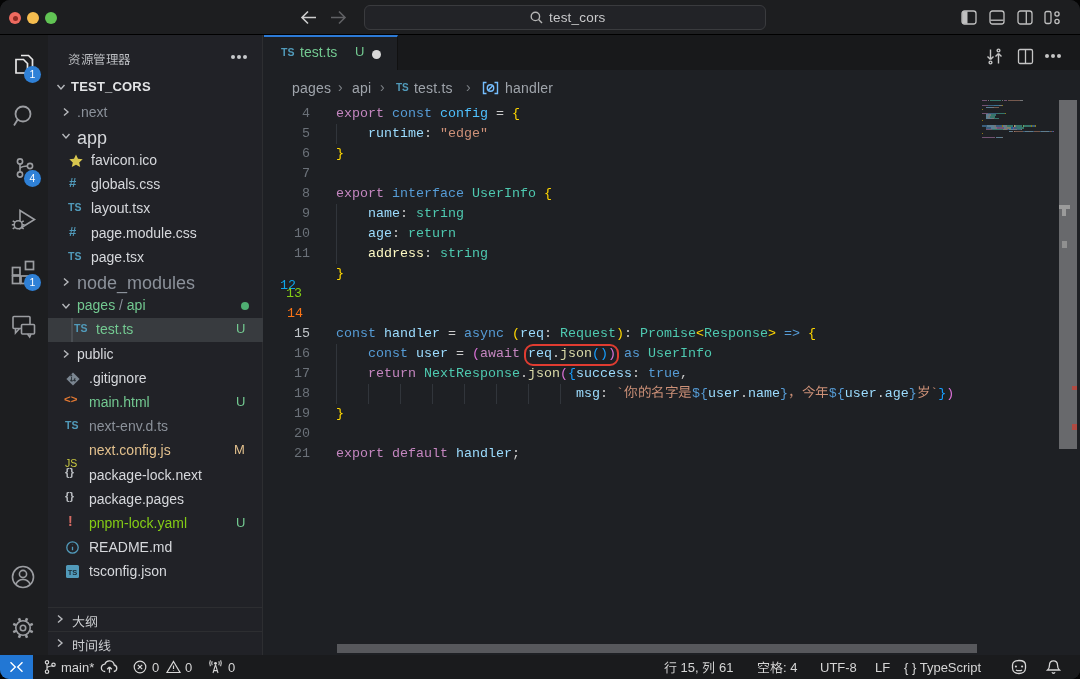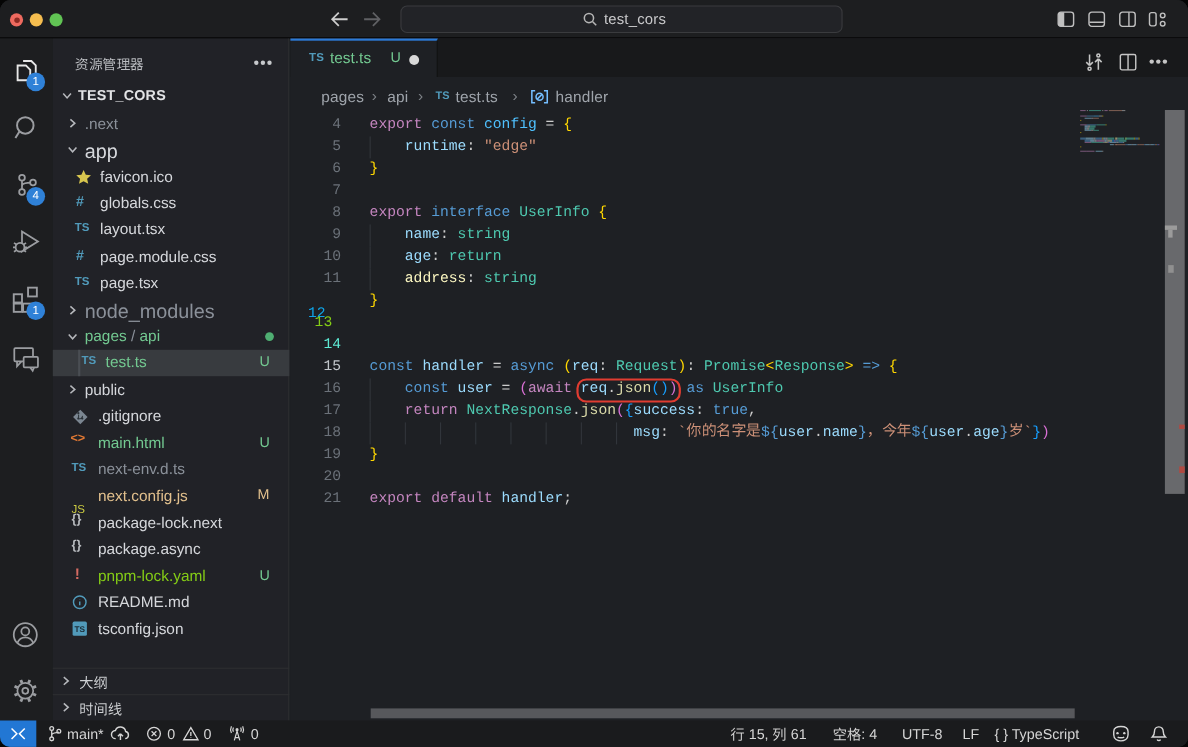--- a/index.html
+++ b/index.html
@@ -154,21 +154,21 @@
 <div class="abs" style="left:89px;top:394.0px;font-size:14px;color:#73C991">main.html</div>
 <div class="abs" style="left:236px;top:394.0px;font-size:13px;color:#73C991">U</div>
 <div class="abs" style="left:65px;top:419.2px;font-size:10.5px;font-weight:bold;color:#519aba">TS</div>
 <div class="abs" style="left:89px;top:418.2px;font-size:14px;color:#8b919a">next-env.d.ts</div>
 <div class="abs" style="left:65px;top:457px;font-size:10.5px;font-weight:normal;color:#cbcb41">JS</div>
 <div class="abs" style="left:89px;top:442.4px;font-size:14px;color:#E2C08D">next.config.js</div>
 <div class="abs" style="left:234px;top:442.4px;font-size:13px;color:#E2C08D">M</div>
 <div class="abs" style="left:65px;top:465.6px;font-size:11.5px;font-weight:bold;color:#b9bcc0">{}</div>
 <div class="abs" style="left:89px;top:466.6px;font-size:14px;color:#d6d8dc">package-lock.next</div>
 <div class="abs" style="left:65px;top:489.8px;font-size:11.5px;font-weight:bold;color:#b9bcc0">{}</div>
-<div class="abs" style="left:89px;top:490.8px;font-size:14px;color:#d6d8dc">package.async</div>
+<div class="abs" style="left:89px;top:490.8px;font-size:14px;color:#d6d8dc">package.pages</div>
 <div class="abs" style="left:68px;top:513.0px;font-size:14px;font-weight:bold;color:#d36a62">!</div>
 <div class="abs" style="left:89px;top:515.0px;font-size:14px;color:#84cc16">pnpm-lock.yaml</div>
 <div class="abs" style="left:236px;top:515.0px;font-size:13px;color:#73C991">U</div>
 <svg class="abs" style="left:66px;top:541.1999999999999px" width="13" height="13" viewBox="0 0 13 13" fill="none" stroke="#519aba" stroke-width="1.3">
       <circle cx="6.5" cy="6.5" r="5.7"></circle>
       <path d="M6.5 5.8v3.4M6.5 3.6v.2"></path>
     </svg>
 <div class="abs" style="left:89px;top:539.2px;font-size:14px;color:#d6d8dc">README.md</div>
 <svg class="abs" style="left:66px;top:565.4px" width="13" height="13" viewBox="0 0 13 13">
       <rect width="13" height="13" rx="1.5" fill="#519aba"></rect>
@@ -247,21 +247,21 @@
 <div class="abs mono" style="left:280px;top:104.0px;width:30px;text-align:right;color:#6b7179">4</div>
 <div class="abs mono" style="left:280px;top:124.0px;width:30px;text-align:right;color:#6b7179">5</div>
 <div class="abs mono" style="left:280px;top:144.0px;width:30px;text-align:right;color:#6b7179">6</div>
 <div class="abs mono" style="left:280px;top:164.0px;width:30px;text-align:right;color:#6b7179">7</div>
 <div class="abs mono" style="left:280px;top:184.0px;width:30px;text-align:right;color:#6b7179">8</div>
 <div class="abs mono" style="left:280px;top:204.0px;width:30px;text-align:right;color:#6b7179">9</div>
 <div class="abs mono" style="left:280px;top:224.0px;width:30px;text-align:right;color:#6b7179">10</div>
 <div class="abs mono" style="left:280px;top:244.0px;width:30px;text-align:right;color:#6b7179">11</div>
 <div class="abs mono" style="left:280px;top:276px;width:30px;text-align:left;color:#0ea5e9">12</div>
 <div class="abs mono" style="left:272px;top:284.0px;width:30px;text-align:right;color:#84cc16">13</div>
-<div class="abs mono" style="left:280px;top:304.0px;width:30px;text-align:right;color:#5eead4">14</div>
+<div class="abs mono" style="left:280px;top:304.0px;width:30px;text-align:center;color:#f97316">14</div>
 <div class="abs mono" style="left:280px;top:324.0px;width:30px;text-align:right;color:#c2c6cb">15</div>
 <div class="abs mono" style="left:280px;top:344.0px;width:30px;text-align:right;color:#6b7179">16</div>
 <div class="abs mono" style="left:280px;top:364.0px;width:30px;text-align:right;color:#6b7179">17</div>
 <div class="abs mono" style="left:280px;top:384.0px;width:30px;text-align:right;color:#6b7179">18</div>
 <div class="abs mono" style="left:280px;top:404.0px;width:30px;text-align:right;color:#6b7179">19</div>
 <div class="abs mono" style="left:280px;top:424.0px;width:30px;text-align:right;color:#6b7179">20</div>
 <div class="abs mono" style="left:280px;top:444.0px;width:30px;text-align:right;color:#6b7179">21</div>
 <div class="abs mono" style="left:336.0px;top:104.0px"><span style="color:#C586C0">export </span><span style="color:#569CD6">const </span><span style="color:#4FC1FF">config</span><span style="color:#cccccc"> = </span><span style="color:#FFD700">{</span></div>
 <div class="abs mono" style="left:336.0px;top:124.0px"><span style="color:#888">    </span><span style="color:#9CDCFE">runtime</span><span style="color:#cccccc">: </span><span style="color:#CE9178">"edge"</span></div>
 <div class="abs mono" style="left:336.0px;top:144.0px"><span style="color:#FFD700">}</span></div>

